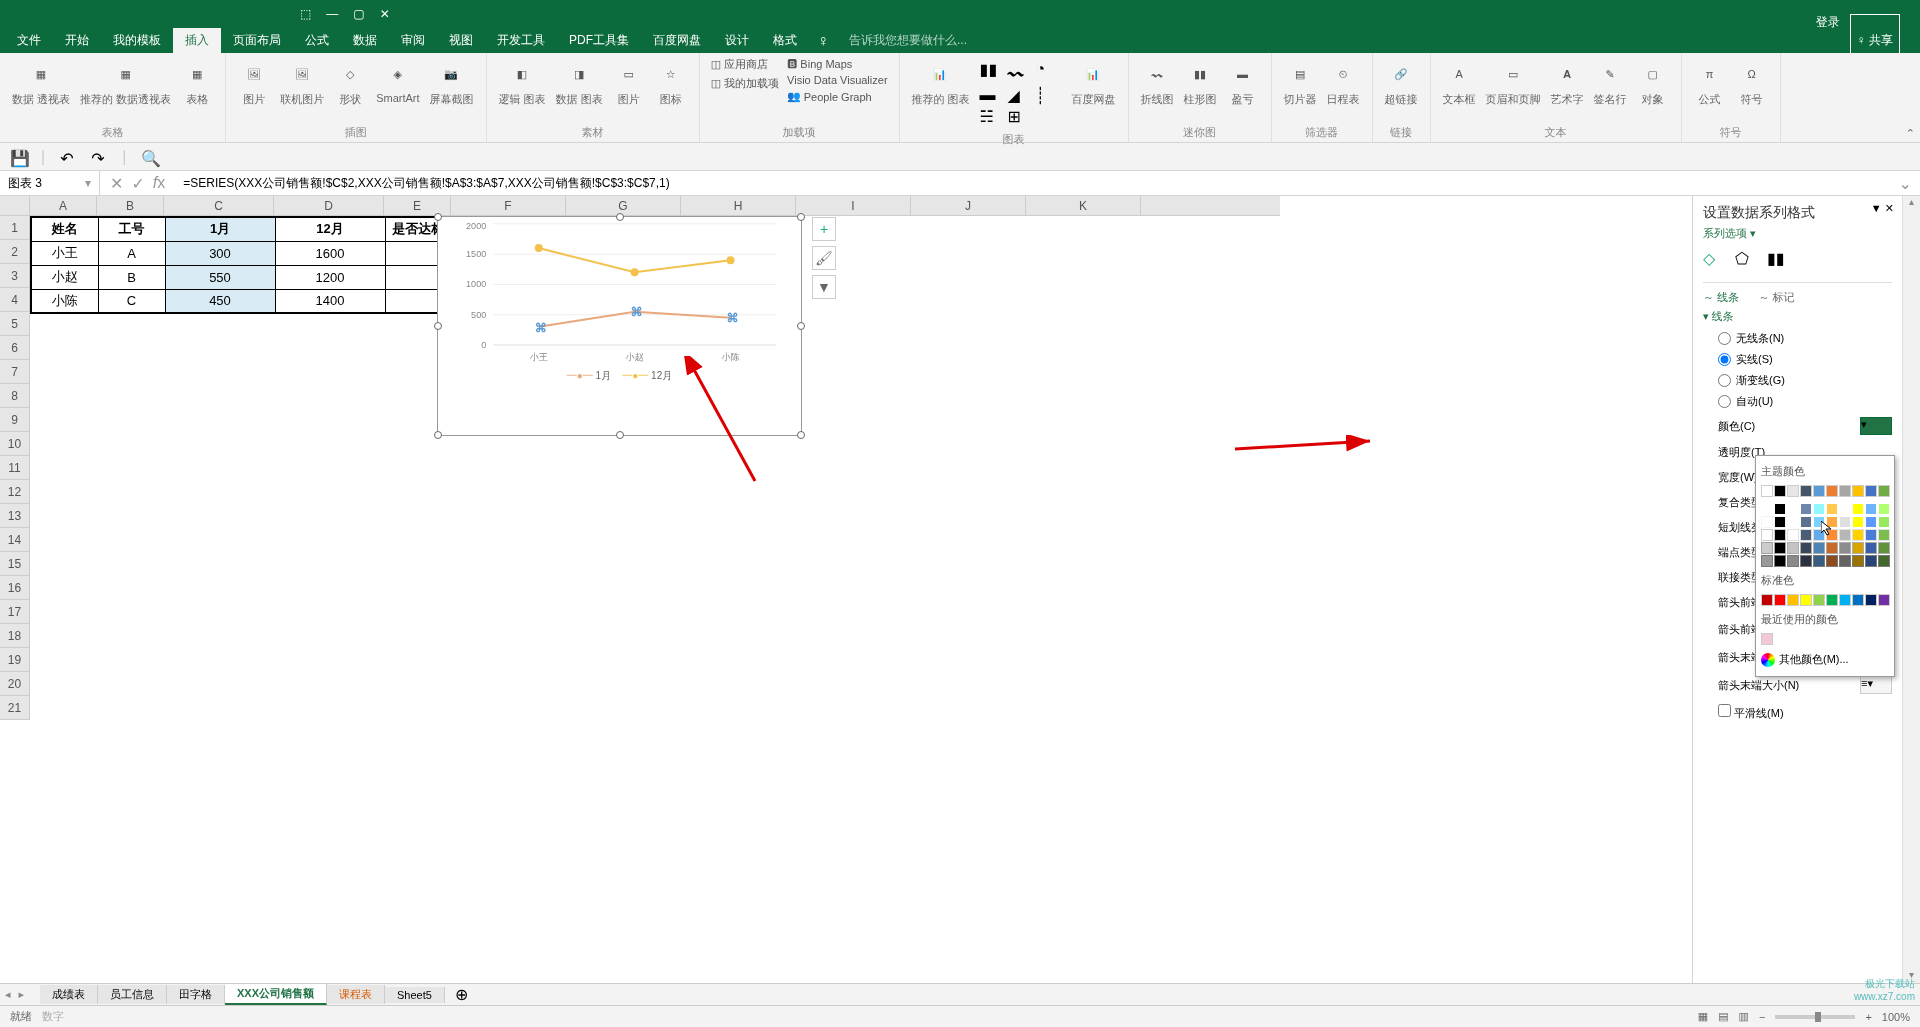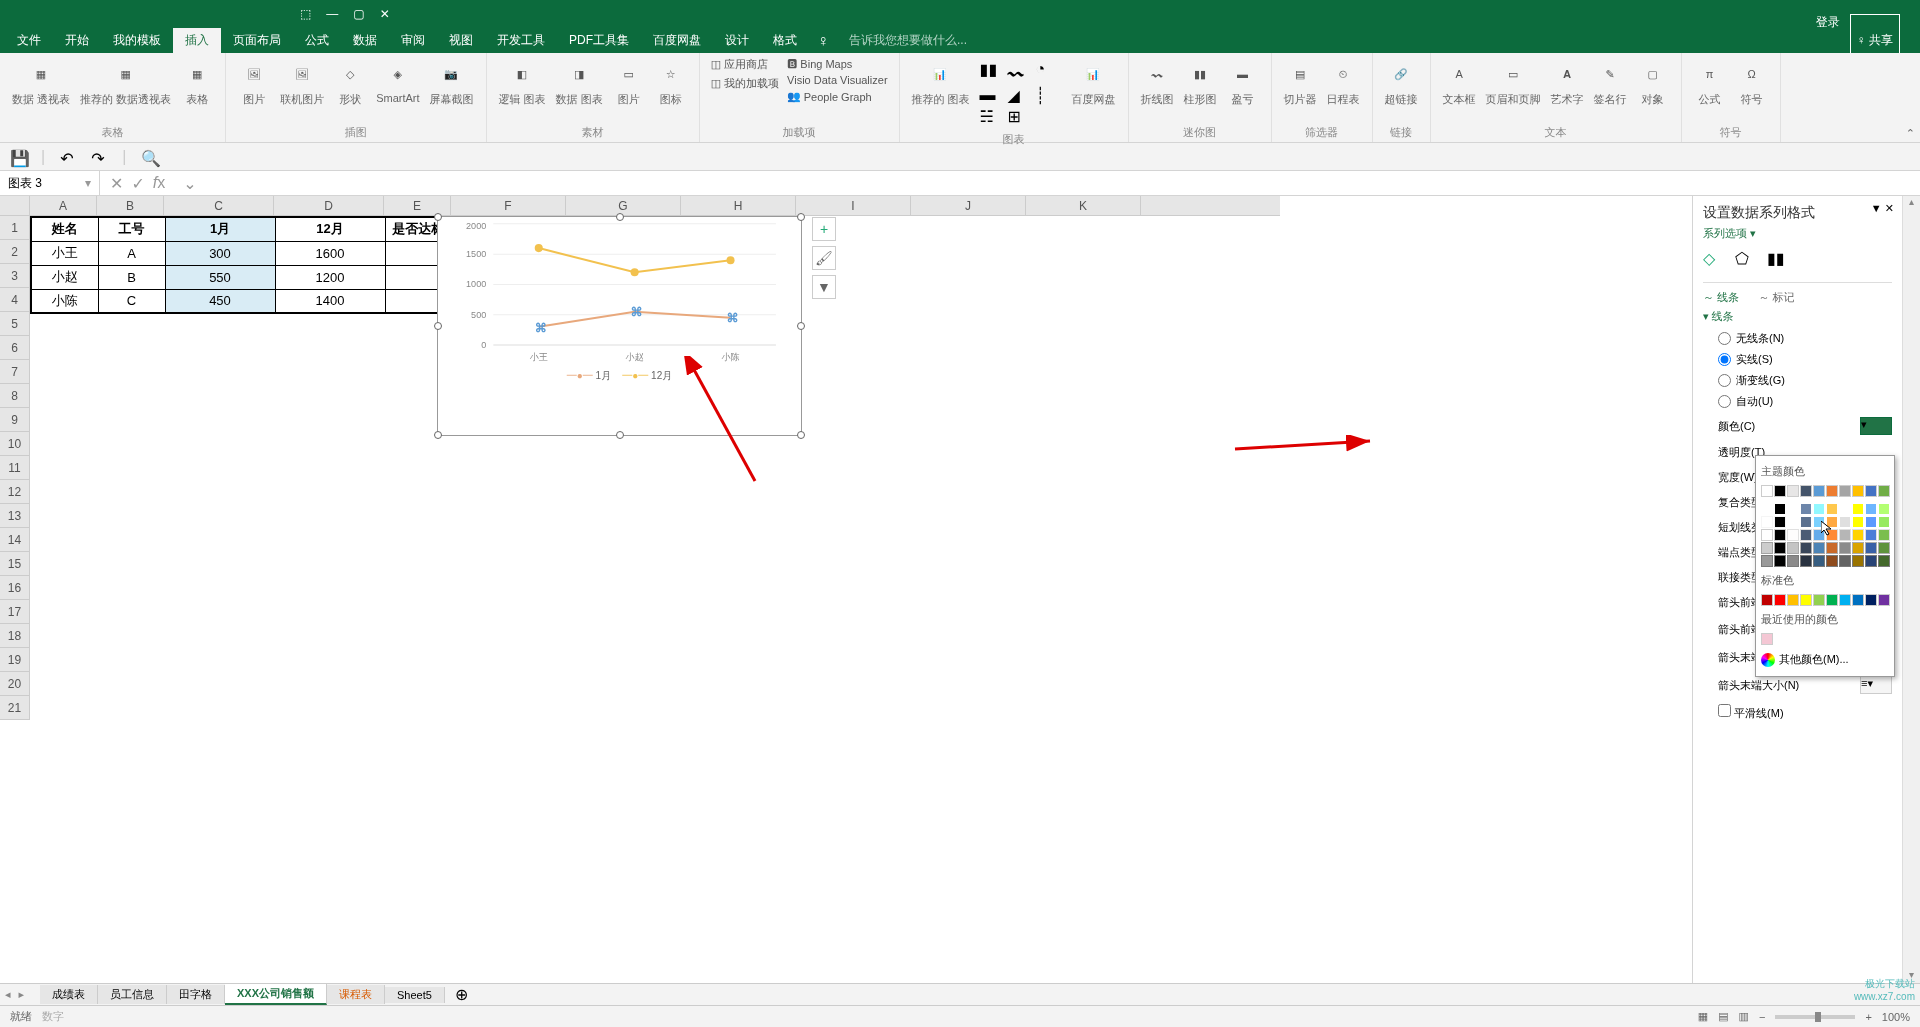--- a/index.html
+++ b/index.html
@@ -329,20 +329,21 @@
 <div class="formula-bar">
   <div class="name-box">
       <span>图表 3</span> 
       <span style="margin-left:auto;color:#999">▾</span>
     </div>
   <div class="fx-btns">
     <span>✕</span>
     <span>✓</span>
     <span><i>f</i>x</span>
   </div>
+  <div class="formula-input">=SERIES(XXX公司销售额!$C$2,XXX公司销售额!$A$3:$A$7,XXX公司销售额!$C$3:$C$7,1)</div>
   <span style="padding:0 8px;color:#999">⌄</span>
 </div>
 
 <div class="grid-container">
   <div class="col-headers">
     <div class="corner"></div>
     <div class="col-h" style="width:67px">A</div>
     <div class="col-h" style="width:67px">B</div>
     <div class="col-h" style="width:110px">C</div>
     <div class="col-h" style="width:110px">D</div>

